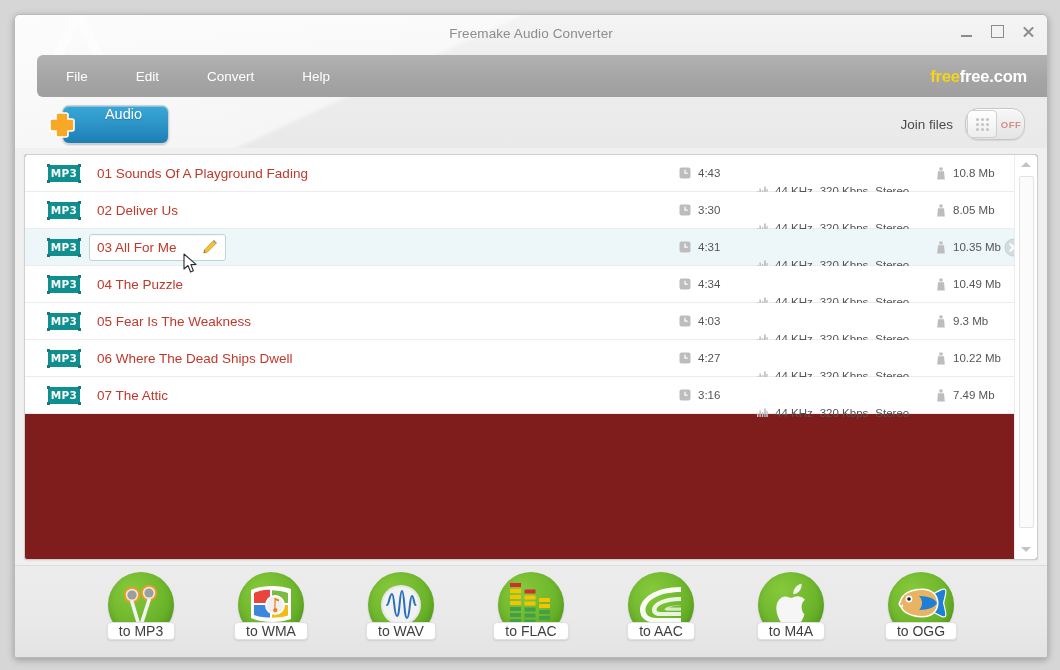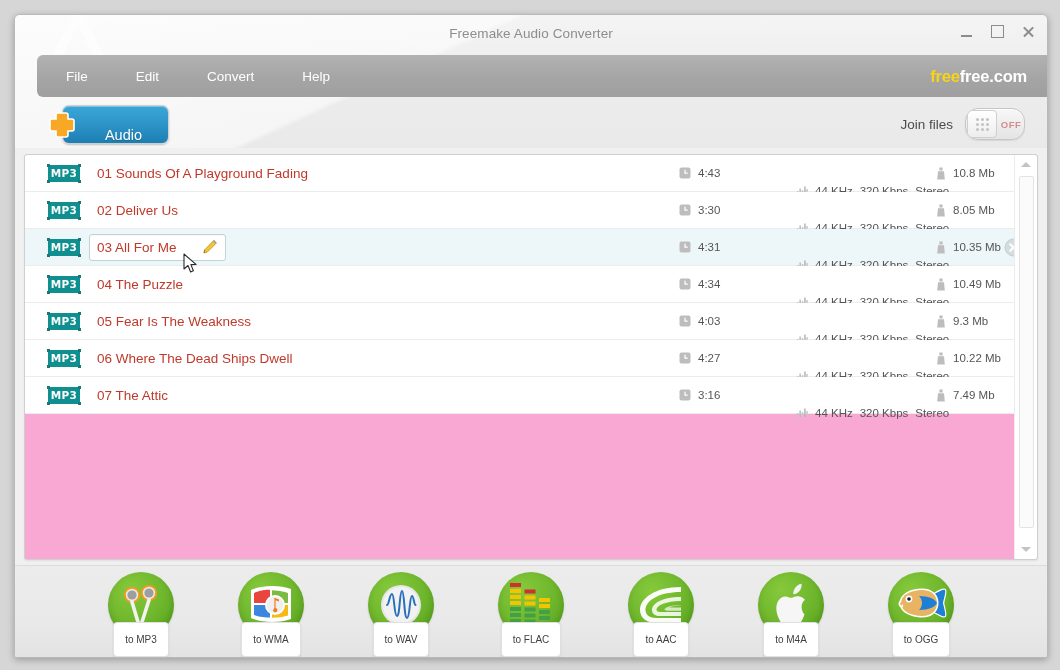--- a/index.html
+++ b/index.html
@@ -138,21 +138,21 @@
   #add-audio-btn {
     position: absolute;
     left: 47px;
     top: 12px;
     width: 105px;
     height: 37px;
     background: linear-gradient(180deg,#39a7d6 0%, #2e96c9 45%, #1d7eb3 100%);
     border: 1px solid #cfcfcf;
     border-radius: 7px;
     box-shadow: 0 1px 2px rgba(0,0,0,.22), inset 0 1px 0 rgba(255,255,255,.35);
-    display:flex; align-items:flex-end; justify-content:center;
+    display:flex; align-items:flex-start; justify-content:center;
     cursor: default;
   }
   #add-audio-label {
     color: #ffffff;
     font-size: 14.5px;
     text-shadow: 0 1px 1px rgba(0,0,0,.22);
     padding-left: 16px;
   }
   .plus-icon {
     position: absolute;
@@ -208,21 +208,21 @@
     letter-spacing: .5px;
   }
 
   
   #list-panel {
     position: absolute;
     left: 9px;
     top: 139px;
     width: 1012px;
     height: 404px;
-    background: #f9a8d4;
+    background: #7f1d1d;
     border: 1px solid #cfcfcf;
     border-radius: 3px;
     box-shadow: 0 1px 2px rgba(0,0,0,.07);
     overflow: hidden;
   }
   #list-scroll {
     position: absolute;
     left: 0; top: 0; right: 22px; bottom: 0;
     overflow: hidden;
   }
@@ -297,21 +297,21 @@
   }
 
   
   .col-dur {
     position: absolute;
     left: 654px;
     display: flex; align-items: center; gap: 7px;
   }
   .col-info {
     position: absolute;
-    left: 772px;
+    left: 732px;
     display: flex; align-items: center; gap: 7px; margin-top: 36px;
   }
   .col-size {
     position: absolute;
     left: 911px;
     display: flex; align-items: center; gap: 7px;
   }
   .meta-text {
     font-size: 11.5px;
     color: #555555;
@@ -391,22 +391,22 @@
     box-shadow: inset 0 -3px 6px rgba(0,0,0,.12), 0 1px 2px rgba(0,0,0,.15);
     display:flex; align-items:center; justify-content:center;
     margin-top: 2px;
   }
   .fmt-label {
     position: absolute;
     top: 52px;
     background: #ffffff;
     border: 1px solid #e0e0e0;
     border-radius: 4px;
-    padding: 11px 11px;
-    font-size: 10px;
+    padding: 0 11px;
+    font-size: 14px;
     color: #3f3f3f;
     white-space: nowrap;
     box-shadow: 0 1px 2px rgba(0,0,0,.1);
   }
 </style>
 </head>
 <body>
 
 <div id="app-window">
 

